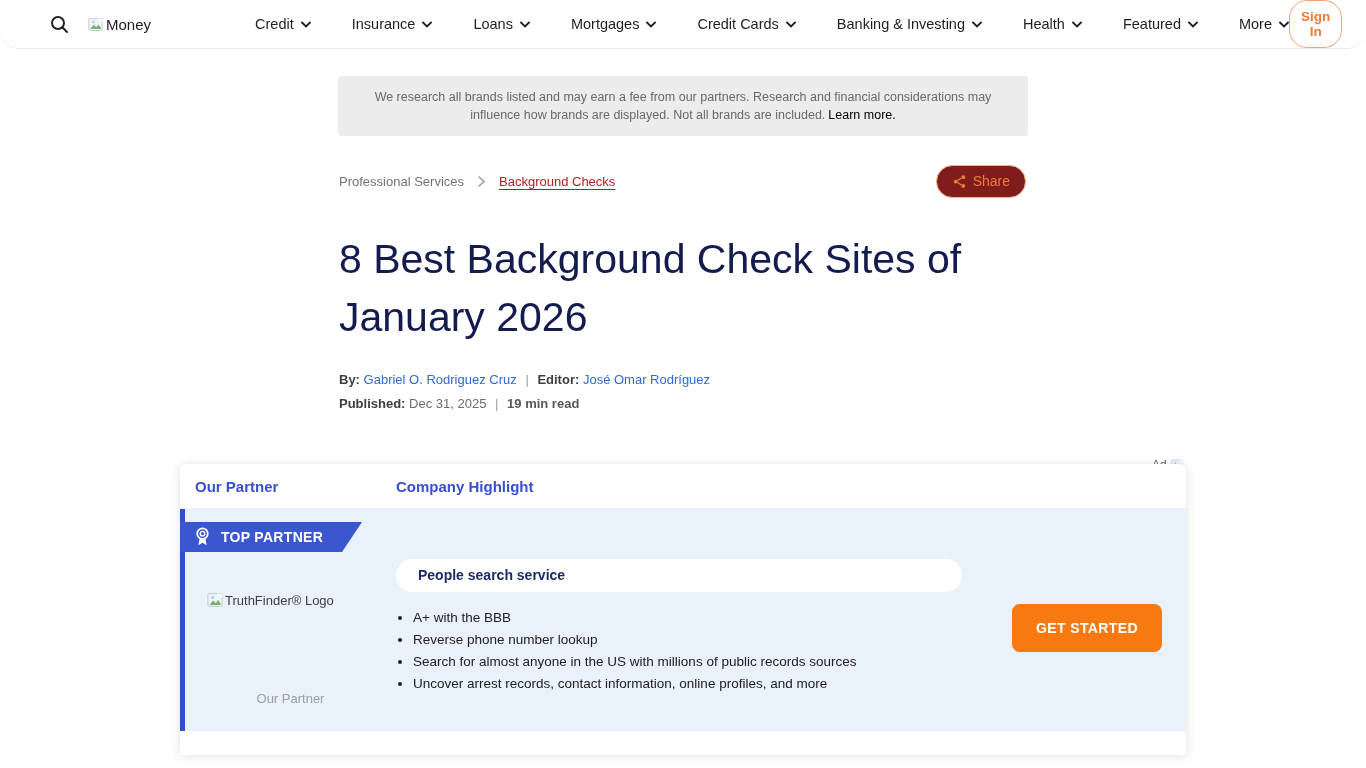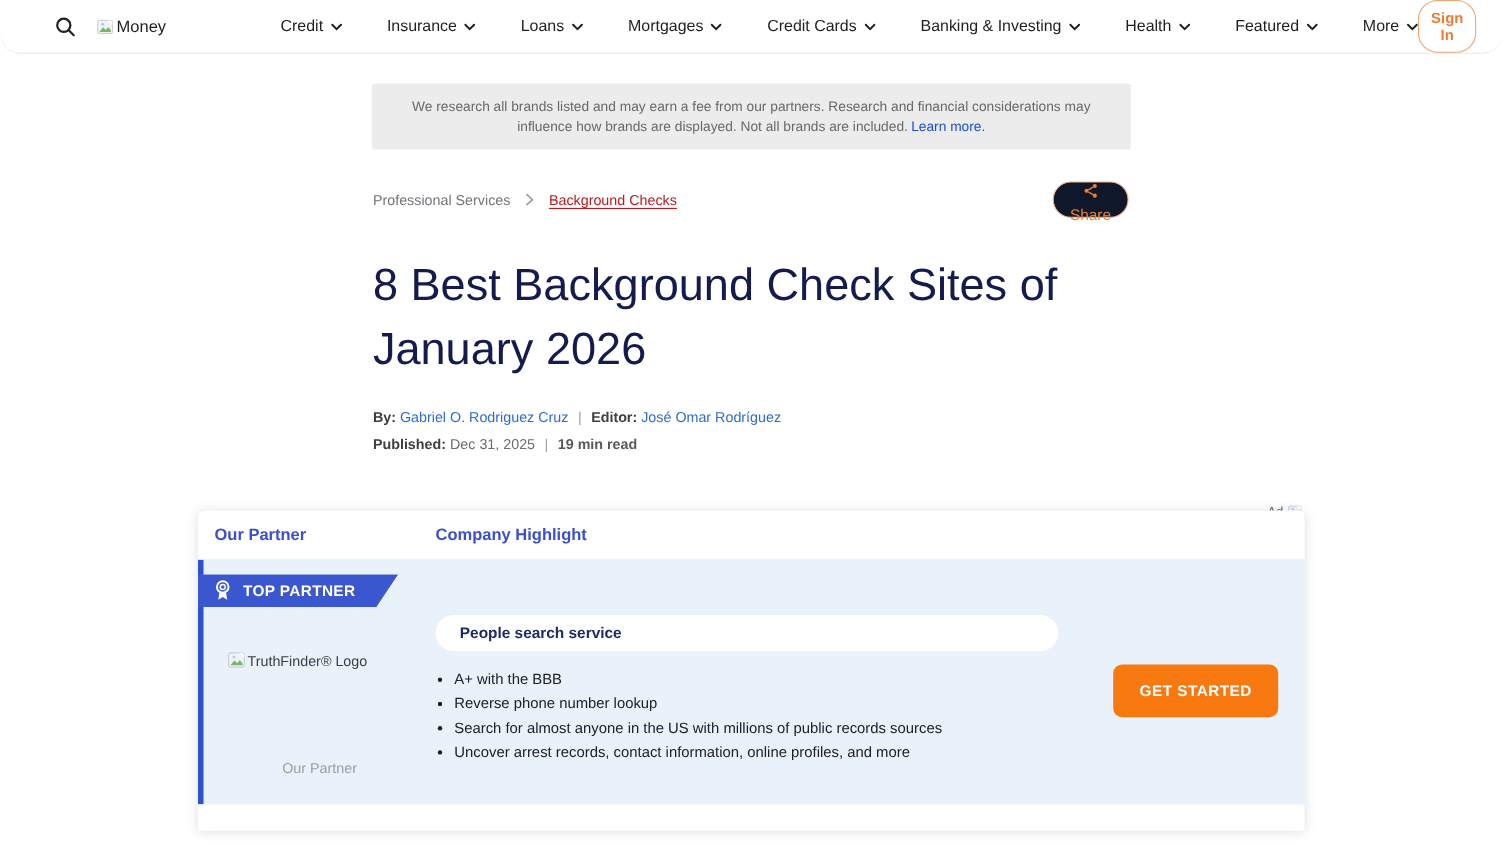--- a/index.html
+++ b/index.html
@@ -26,34 +26,33 @@
     font-family:"Liberation Sans", sans-serif;
   }
 
   
   .disclaimer {
     position:absolute; left:338px; top:76px; width:690px; height:60px;
     background:#ececec; border-radius:3px;
     display:flex; align-items:center; justify-content:center; text-align:center;
   }
   .disclaimer-inner { width:650px; font-size:12.5px; line-height:18px; color:#66696d; }
-  .disclaimer a { color:#1d4ed8; text-decoration:none; margin-left:3px; cursor:pointer; }
+  .disclaimer a { color:#000000; text-decoration:none; margin-left:3px; cursor:pointer; }
 
   
   .crumb-row { position:absolute; left:339px; top:164px; width:687px; height:34px; display:flex; align-items:center; }
   .crumb { display:flex; align-items:center; gap:14px; font-size:13px; }
   .crumb-parent { color:#71757a; cursor:pointer; }
   .crumb-current { color:#b91c1c; text-underline-offset:3px; cursor:pointer; font-weight:500; }
   .share-btn {
     margin-left:auto; height:33px; padding:0 15px;
     display:flex; align-items:center; gap:6px;
-    border:1.5px solid #f3b18a; border-radius:17px; background:#0f172a;
+    border:1.5px solid #f3b18a; border-radius:17px; background:#7f1d1d;
     color:#ee7e35; font-size:14px; cursor:pointer;
     font-family:"Liberation Sans", sans-serif;
-    flex-direction:column;
   }
 
   
   .page-title {
     position:absolute; left:339px; top:230px; width:700px;
     font-family:Liberation Sans, sans-serif; font-weight:400;
     font-size:41px; line-height:58px; color:#141b4e;
   }
   .byline { position:absolute; left:339px; top:372px; font-size:13px; }
   .byline-row { margin-bottom:9px; }

